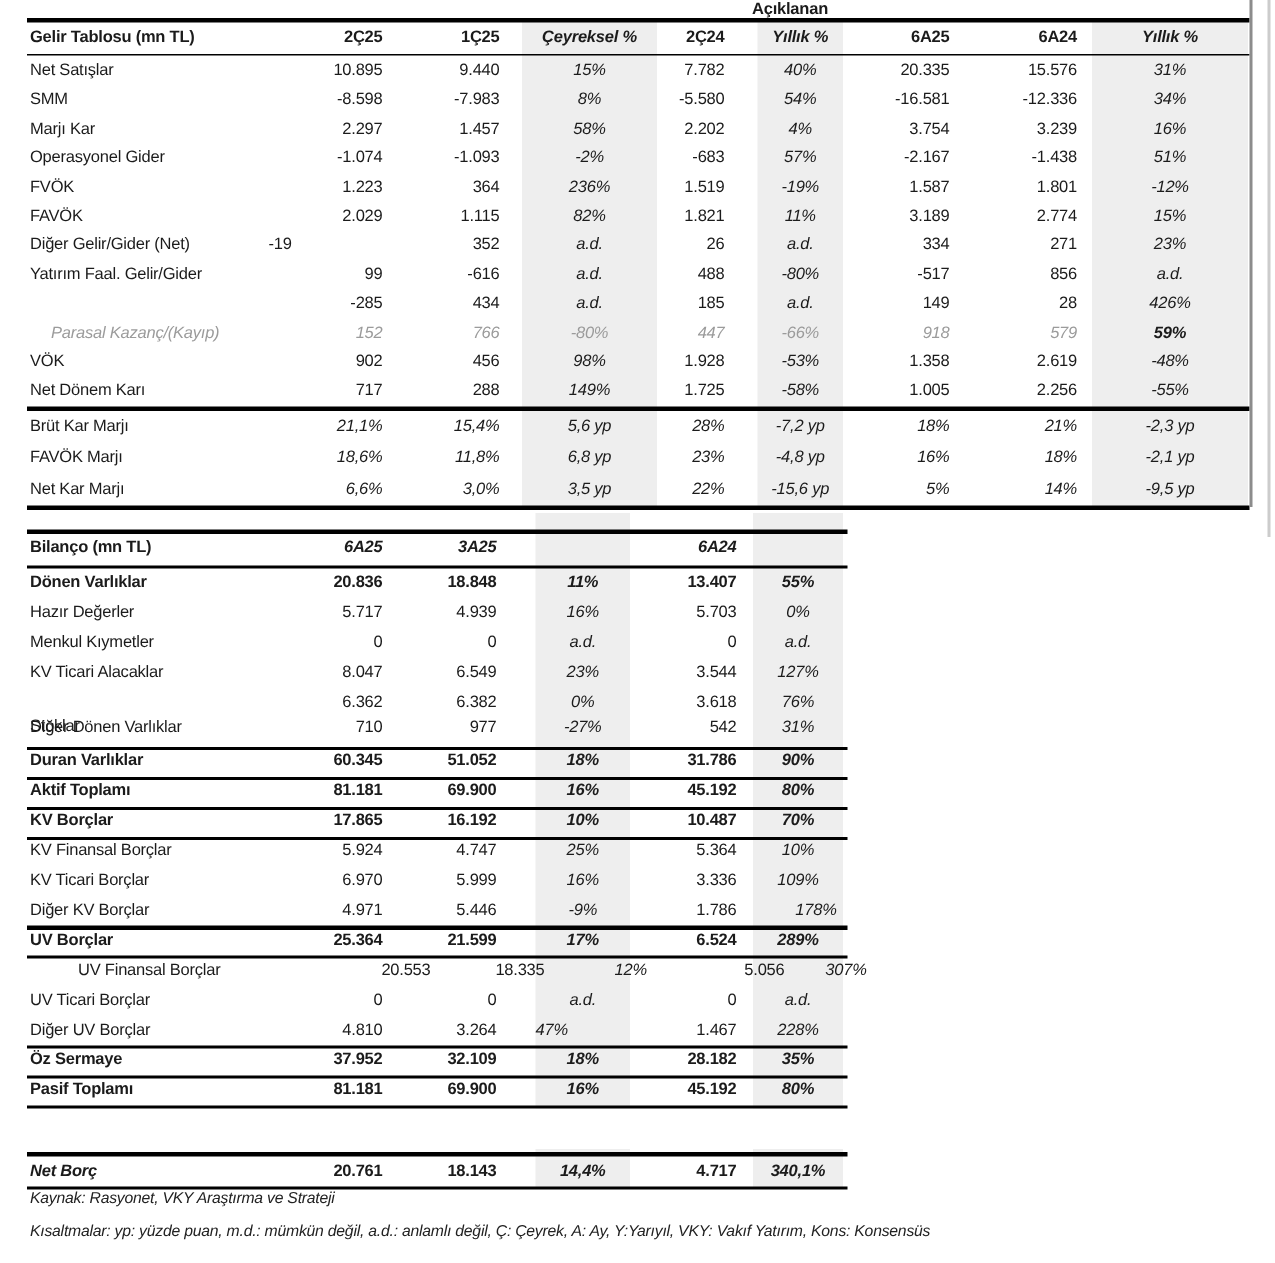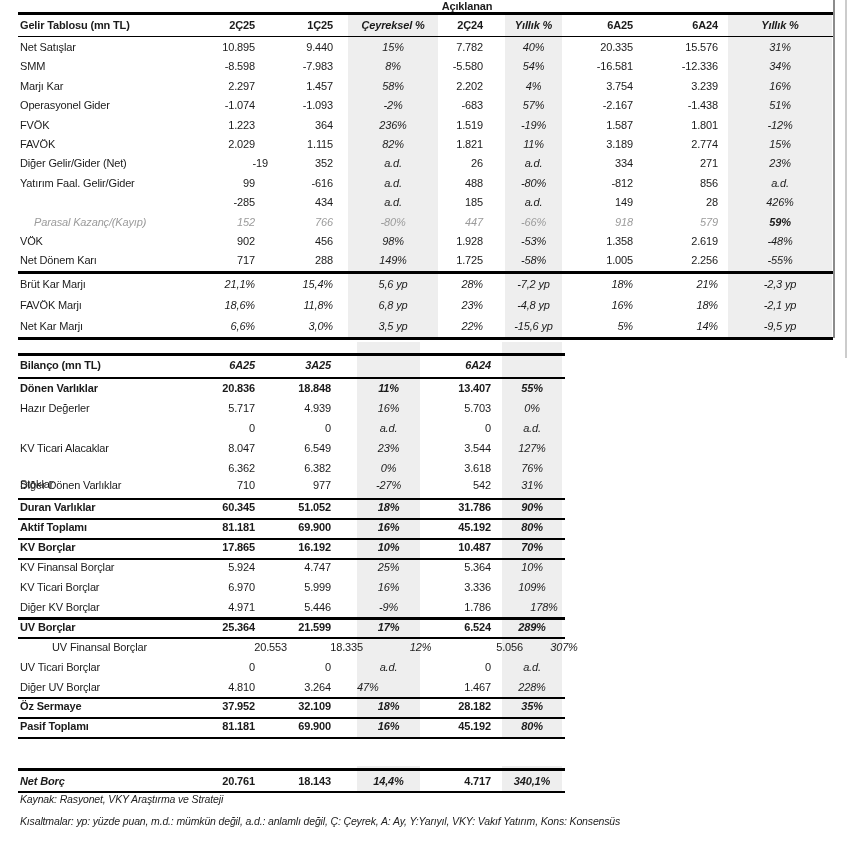--- a/index.html
+++ b/index.html
@@ -13,21 +13,21 @@
   .cell{position:absolute;top:0;white-space:nowrap;overflow:visible;}
   .b{font-weight:bold;}
   .it{font-style:italic;}
   .announced{position:absolute;text-align:center;font-weight:bold;}
   .fn{position:absolute;left:20px;font-style:italic;font-size:10.5px;color:#222;}
 </style>
 </head>
 <body>
 
 <div class="canvas">
-  <div class="announced" style="left:402px;top:0;width:130px;">Açıklanan</div>
+  <div class="announced" style="left:422px;top:0;width:130px;text-align:right;">Açıklanan</div>
 
   <div class="layer" id="income-table">
       <div style="left: 348px; width: 90px; top: 13px; height: 325px; background: rgb(238, 238, 238); position: absolute;"></div>
       <div style="left: 505px; width: 57px; top: 13px; height: 325px; background: rgb(238, 238, 238); position: absolute;"></div>
       <div style="left: 728px; width: 104px; top: 13px; height: 325px; background: rgb(238, 238, 238); position: absolute;"></div>
       <div style="left: 18px; width: 815px; top: 12px; height: 2.5px; background: rgb(0, 0, 0); position: absolute;"></div>
       <div style="left: 0px; top: 15px; width: 850px; height: 20px; position: absolute;">
         <span class="cell b" style="left: 20px; width: 176px; line-height: 20px; text-align: left;">Gelir Tablosu (mn TL)</span>
         <span class="cell b" style="left: 183px; width: 72px; text-align: right; line-height: 20px;">2Ç25</span>
         <span class="cell b" style="left: 261px; width: 72px; text-align: right; line-height: 20px;">1Ç25</span>
@@ -100,37 +100,37 @@
         <span class="cell" style="left: 261px; width: 72px; text-align: right; line-height: 19.4px;">1.115</span>
         <span class="cell it" style="left: 348px; width: 90px; text-align: center; line-height: 19.4px;">82%</span>
         <span class="cell" style="left: 411px; width: 72px; text-align: right; line-height: 19.4px;">1.821</span>
         <span class="cell it" style="left: 505px; width: 57px; text-align: center; line-height: 19.4px;">11%</span>
         <span class="cell" style="left: 561px; width: 72px; text-align: right; line-height: 19.4px;">3.189</span>
         <span class="cell" style="left: 646px; width: 72px; text-align: right; line-height: 19.4px;">2.774</span>
         <span class="cell it" style="left: 728px; width: 104px; text-align: center; line-height: 19.4px;">15%</span>
       </div>
       <div style="left: 0px; top: 154.4px; width: 850px; height: 19.4px; position: absolute;">
         <span class="cell" style="left: 20px; width: 176px; line-height: 19.4px; text-align: left;">Diğer Gelir/Gider (Net)</span>
-        <span class="cell" style="left: 196px; width: 72px; text-align: right; line-height: 19.4px;">-19</span>
+        <span class="cell" style="left: 179px; width: 72px; line-height: 19.4px;">-19</span>
         <span class="cell" style="left: 261px; width: 72px; text-align: right; line-height: 19.4px;">352</span>
         <span class="cell it" style="left: 348px; width: 90px; text-align: center; line-height: 19.4px;">a.d.</span>
         <span class="cell" style="left: 411px; width: 72px; text-align: right; line-height: 19.4px;">26</span>
         <span class="cell it" style="left: 505px; width: 57px; text-align: center; line-height: 19.4px;">a.d.</span>
         <span class="cell" style="left: 561px; width: 72px; text-align: right; line-height: 19.4px;">334</span>
         <span class="cell" style="left: 646px; width: 72px; text-align: right; line-height: 19.4px;">271</span>
         <span class="cell it" style="left: 728px; width: 104px; text-align: center; line-height: 19.4px;">23%</span>
       </div>
       <div style="left: 0px; top: 173.8px; width: 850px; height: 19.4px; position: absolute;">
         <span class="cell" style="left: 20px; width: 176px; line-height: 19.4px; text-align: left;">Yatırım Faal. Gelir/Gider</span>
         <span class="cell" style="left: 183px; width: 72px; text-align: right; line-height: 19.4px;">99</span>
         <span class="cell" style="left: 261px; width: 72px; text-align: right; line-height: 19.4px;">-616</span>
         <span class="cell it" style="left: 348px; width: 90px; text-align: center; line-height: 19.4px;">a.d.</span>
         <span class="cell" style="left: 411px; width: 72px; text-align: right; line-height: 19.4px;">488</span>
         <span class="cell it" style="left: 505px; width: 57px; text-align: center; line-height: 19.4px;">-80%</span>
-        <span class="cell" style="left: 561px; width: 72px; text-align: right; line-height: 19.4px;">-812</span>
+        <span class="cell" style="left: 561px; width: 72px; text-align: right; line-height: 19.4px;">-517</span>
         <span class="cell" style="left: 646px; width: 72px; text-align: right; line-height: 19.4px;">856</span>
         <span class="cell it" style="left: 728px; width: 104px; text-align: center; line-height: 19.4px;">a.d.</span>
       </div>
       <div style="left: 0px; top: 193.2px; width: 850px; height: 19.4px; position: absolute;">
         <span class="cell" style="left: 183px; width: 72px; text-align: right; line-height: 19.4px;">-285</span>
         <span class="cell" style="left: 261px; width: 72px; text-align: right; line-height: 19.4px;">434</span>
         <span class="cell it" style="left: 348px; width: 90px; text-align: center; line-height: 19.4px;">a.d.</span>
         <span class="cell" style="left: 411px; width: 72px; text-align: right; line-height: 19.4px;">185</span>
         <span class="cell it" style="left: 505px; width: 57px; text-align: center; line-height: 19.4px;">a.d.</span>
         <span class="cell" style="left: 561px; width: 72px; text-align: right; line-height: 19.4px;">149</span>
@@ -229,20 +229,21 @@
       </div>
       <div style="left: 0px; top: 398.9px; width: 850px; height: 19.9px; position: absolute;">
         <span class="cell" style="left: 20px; width: 176px; line-height: 19.9px; text-align: left;">Hazır Değerler</span>
         <span class="cell" style="left: 183px; width: 72px; text-align: right; line-height: 19.9px;">5.717</span>
         <span class="cell" style="left: 259px; width: 72px; text-align: right; line-height: 19.9px;">4.939</span>
         <span class="cell it" style="left: 357px; width: 63px; text-align: center; line-height: 19.9px;">16%</span>
         <span class="cell" style="left: 419px; width: 72px; text-align: right; line-height: 19.9px;">5.703</span>
         <span class="cell it" style="left: 502px; width: 60px; text-align: center; line-height: 19.9px;">0%</span>
       </div>
       <div style="left: 0px; top: 418.8px; width: 850px; height: 19.9px; position: absolute;">
+        <span class="cell" style="left: 20px; width: 176px; line-height: 19.9px; text-align: left;">Menkul Kıymetler</span>
         <span class="cell" style="left: 183px; width: 72px; text-align: right; line-height: 19.9px;">0</span>
         <span class="cell" style="left: 259px; width: 72px; text-align: right; line-height: 19.9px;">0</span>
         <span class="cell it" style="left: 357px; width: 63px; text-align: center; line-height: 19.9px;">a.d.</span>
         <span class="cell" style="left: 419px; width: 72px; text-align: right; line-height: 19.9px;">0</span>
         <span class="cell it" style="left: 502px; width: 60px; text-align: center; line-height: 19.9px;">a.d.</span>
       </div>
       <div style="left: 0px; top: 438.7px; width: 850px; height: 19.9px; position: absolute;">
         <span class="cell" style="left: 20px; width: 176px; line-height: 19.9px; text-align: left;">KV Ticari Alacaklar</span>
         <span class="cell" style="left: 183px; width: 72px; text-align: right; line-height: 19.9px;">8.047</span>
         <span class="cell" style="left: 259px; width: 72px; text-align: right; line-height: 19.9px;">6.549</span>

